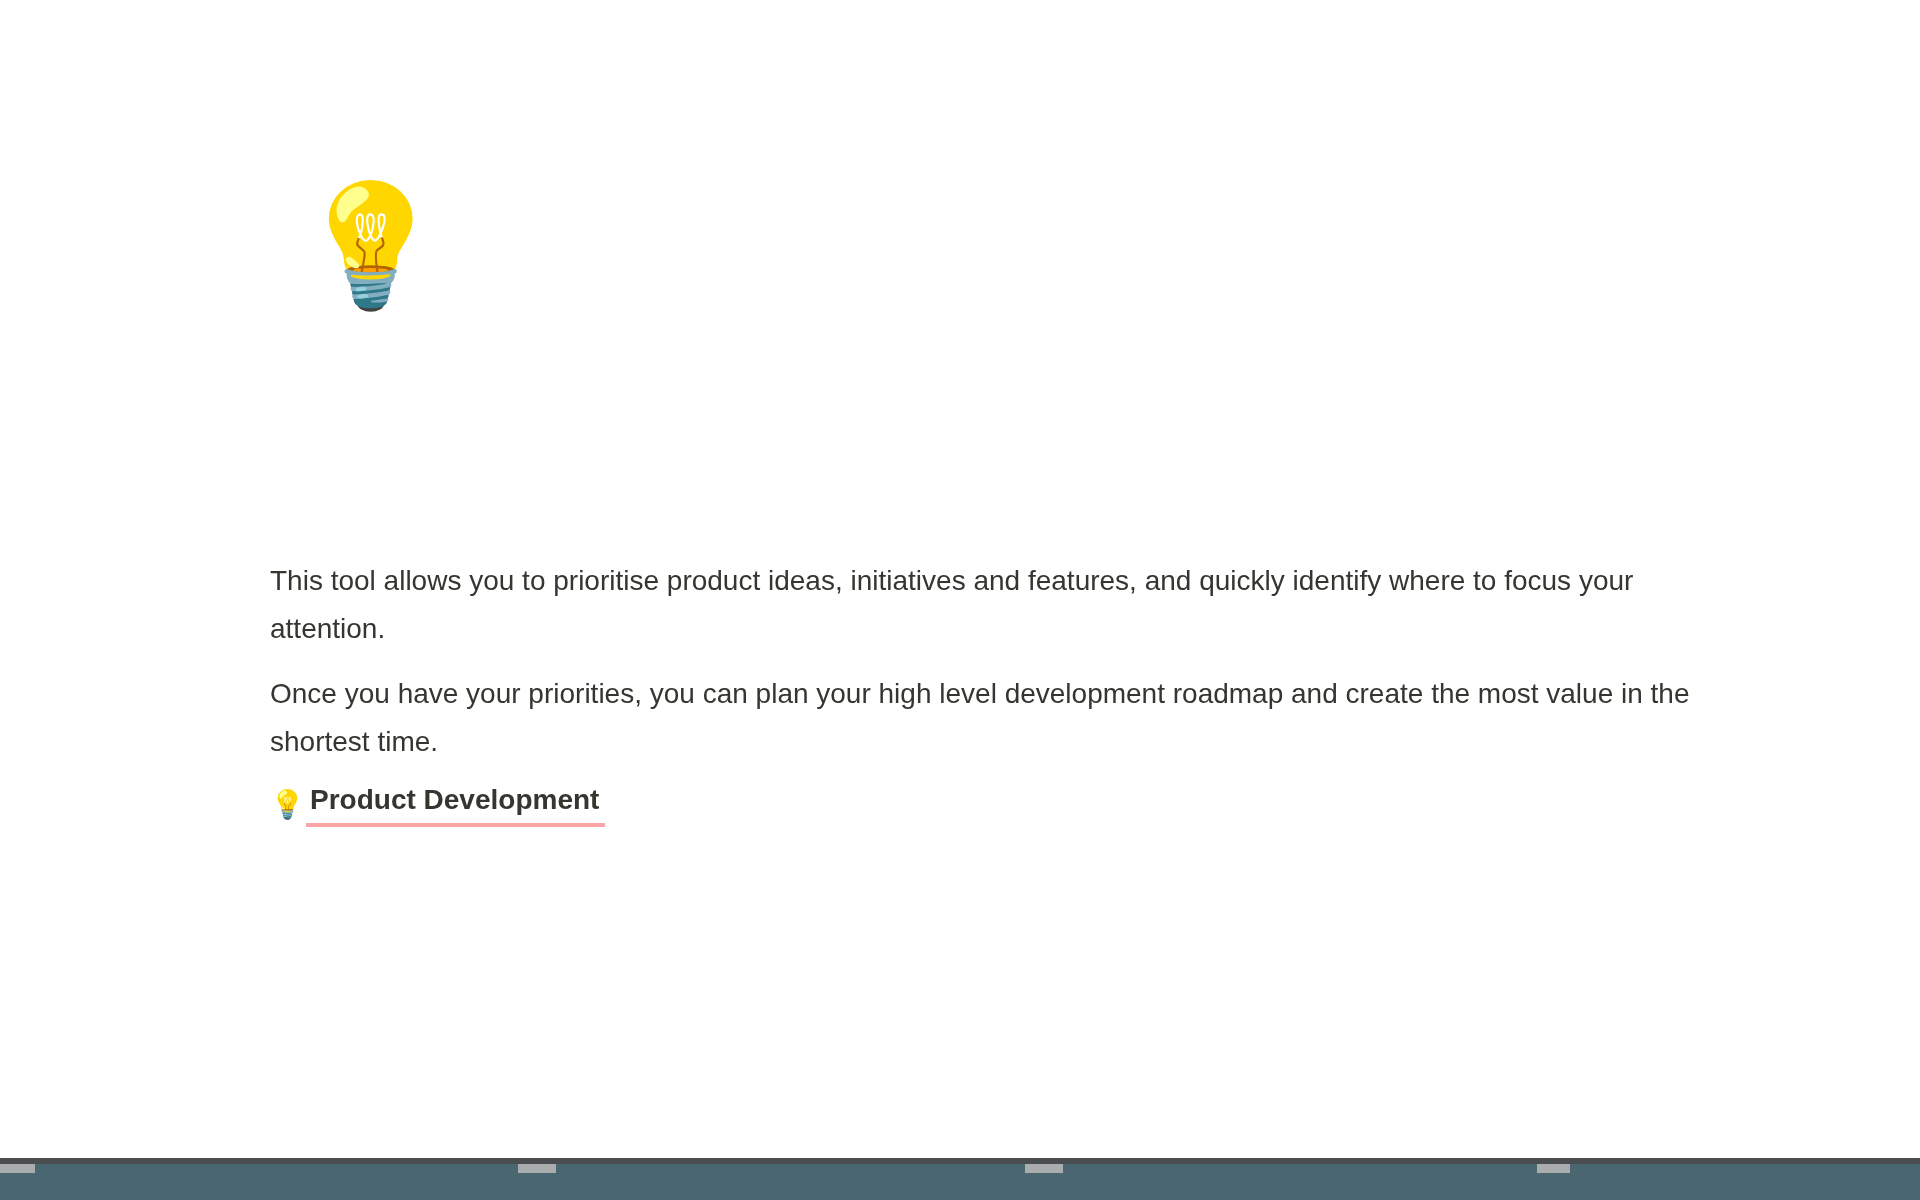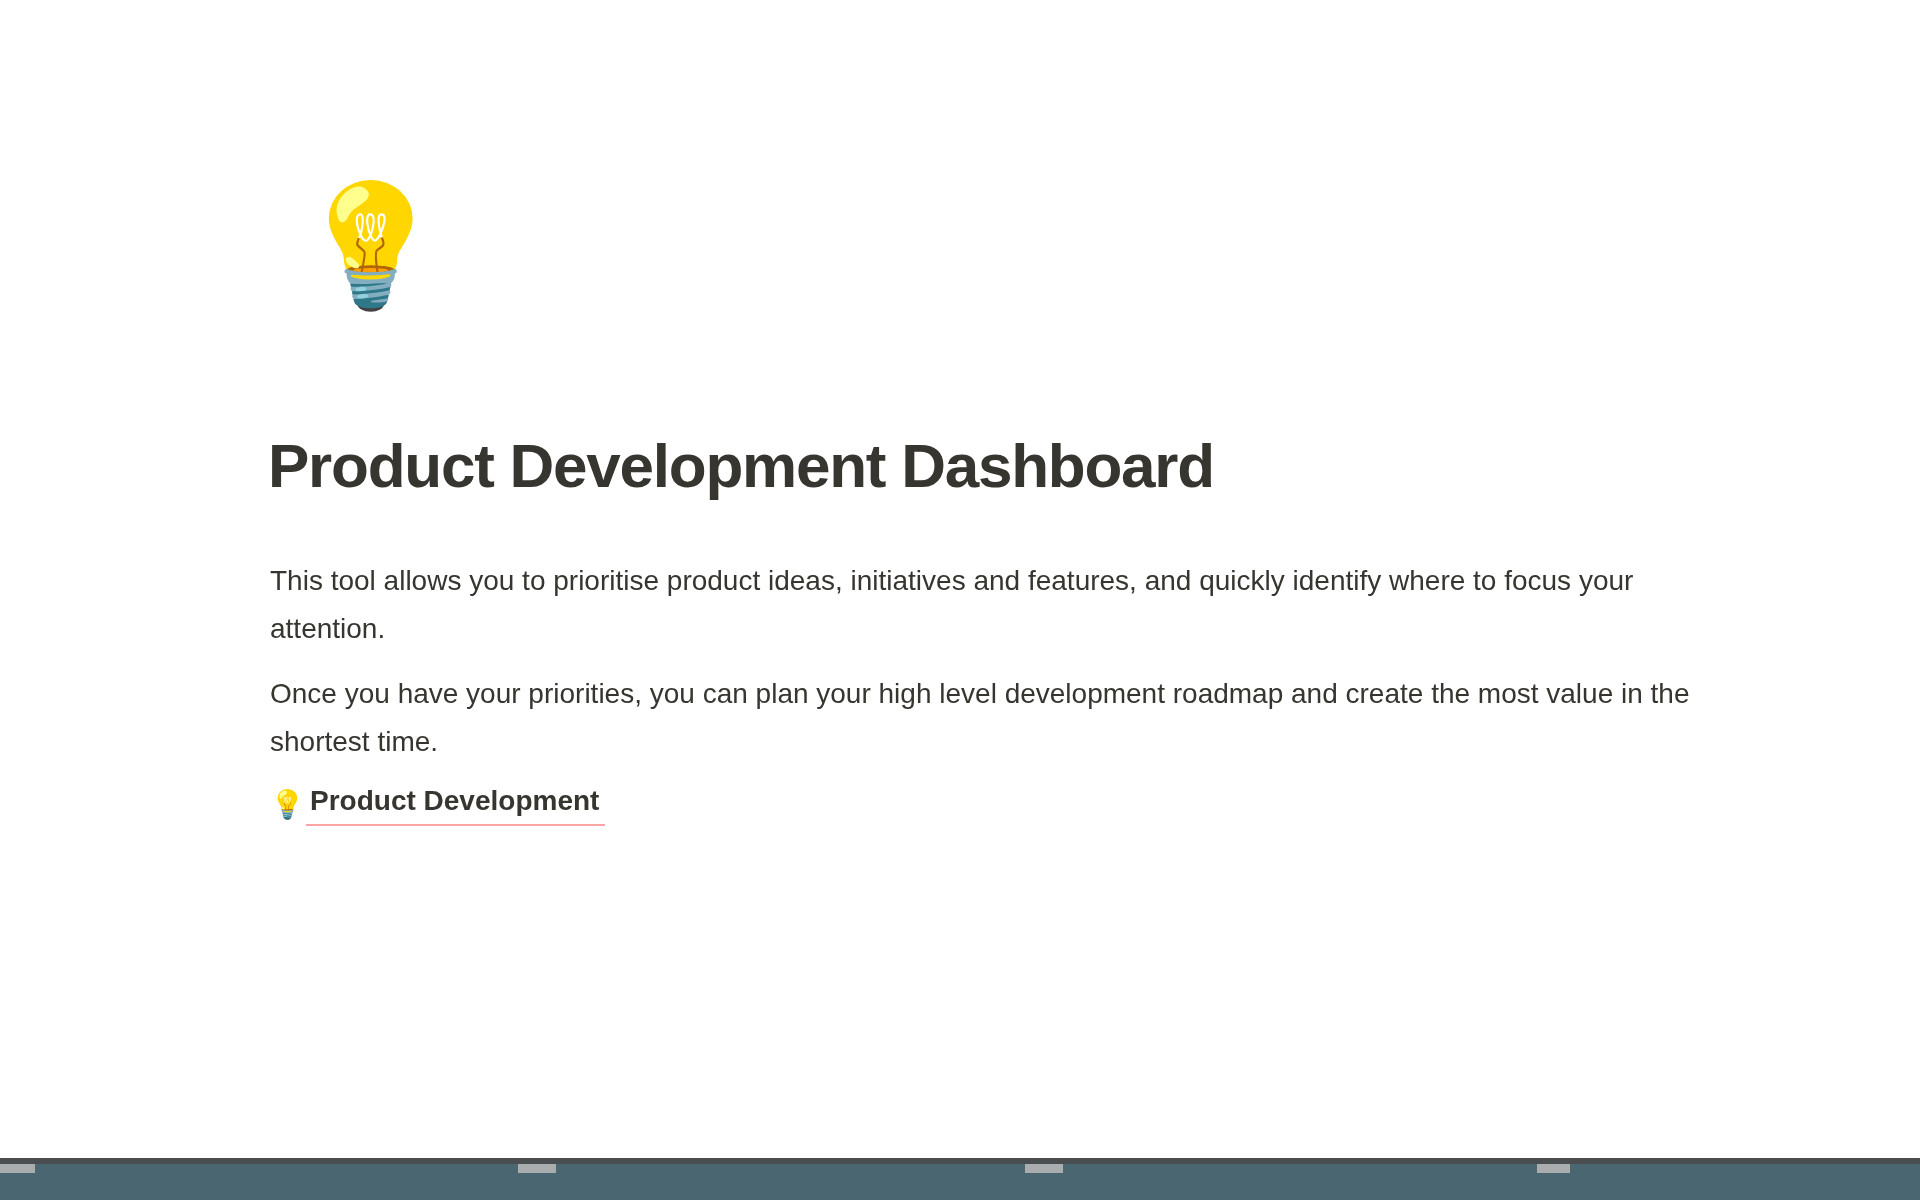--- a/index.html
+++ b/index.html
@@ -80,21 +80,21 @@
     display: inline-block;
     font-family: "DejaVu Sans", sans-serif;
     user-select: none;
   }
   .page-link-text {
     font-size: 28px;
     line-height: 34px;
     color: #37352f;
     font-weight: 600;
     font-family: "Liberation Sans", sans-serif;
-    border-bottom: 2px solid #fca5a5;
+    border-bottom: 4px solid #fca5a5;
     padding: 0 6px 6px 4px;
     white-space: nowrap;
   }
 
   
   .bottom-bar {
     position: absolute;
     left: 0;
     top: 1158px;
     width: 1920px;
@@ -120,21 +120,20 @@
   .tab-marker.m3 { left: 1025px; width: 38px; }
   .tab-marker.m4 { left: 1537px; width: 33px; }
 </style>
 </head>
 <body>
 
 <div class="page">
 
   <div class="page-emoji">💡</div>
 
-  <h1 class="page-title">Product Development Dashboard</h1>
 
   <p class="paragraph p2">Once you have your priorities, you can plan your high level development roadmap and create the most value in the shortest time.</p>
 
   <p class="paragraph p1">This tool allows you to prioritise product ideas, initiatives and features, and quickly identify where to focus your attention.</p>
 
   <div class="page-link-row">
     <span class="page-link-icon">💡</span>
     <span class="page-link-text">Product Development</span>
   </div>
 

